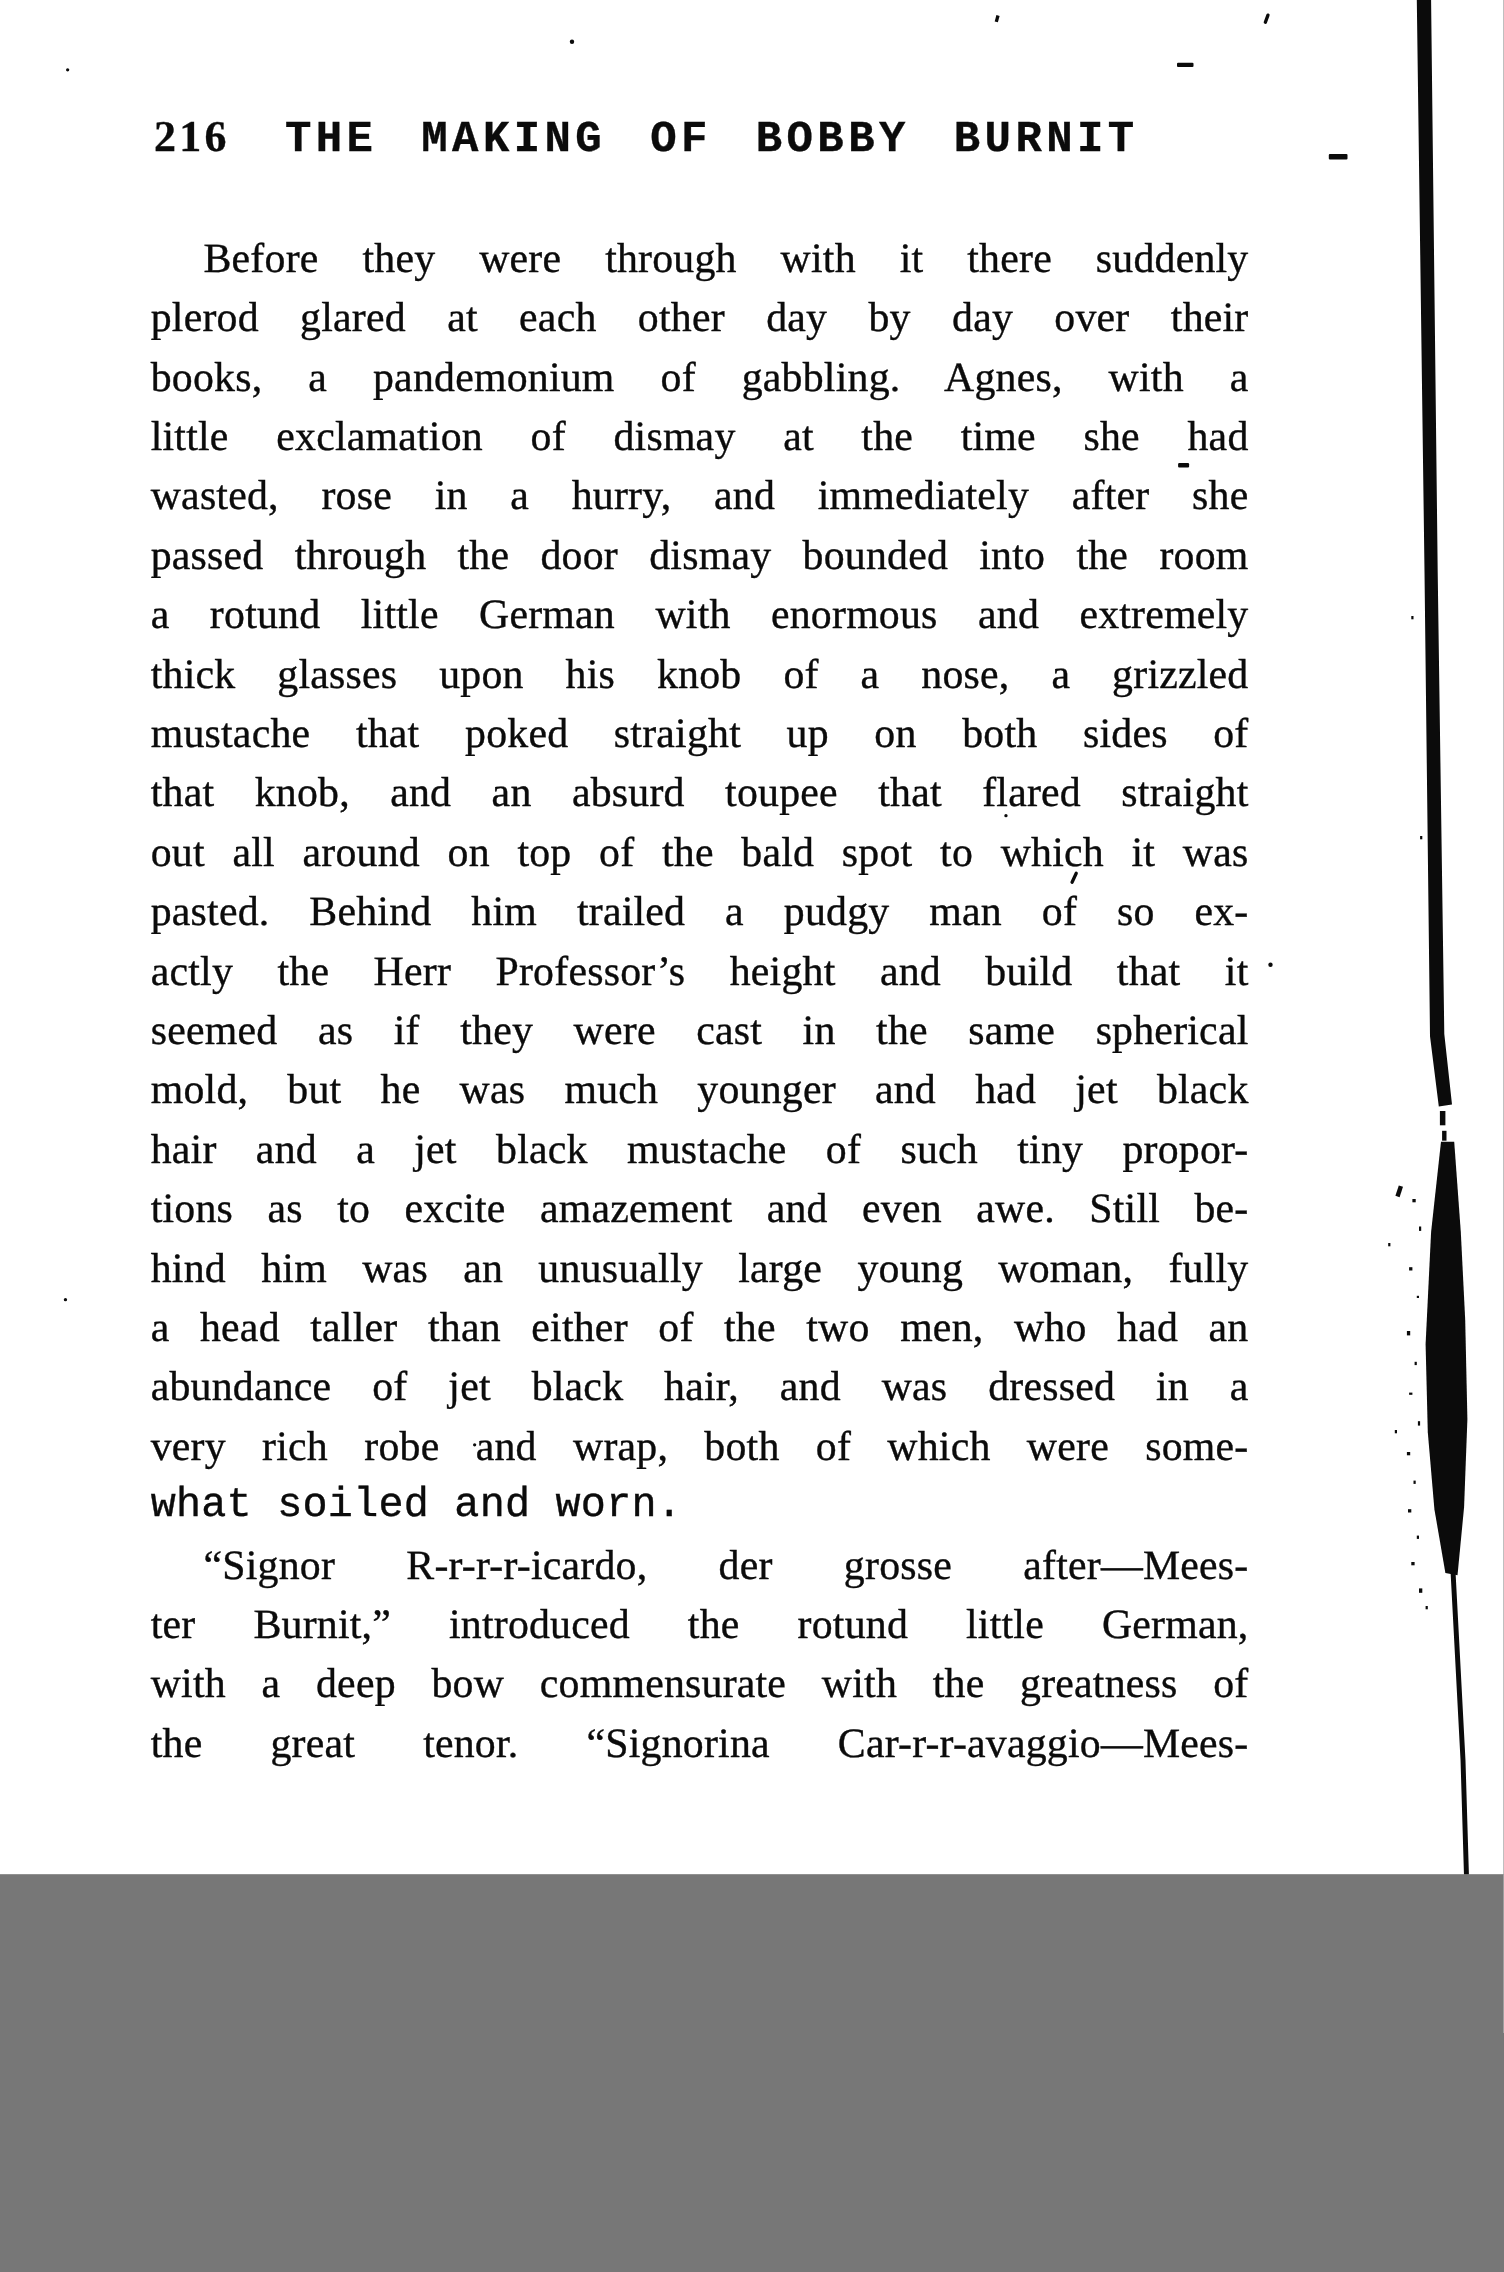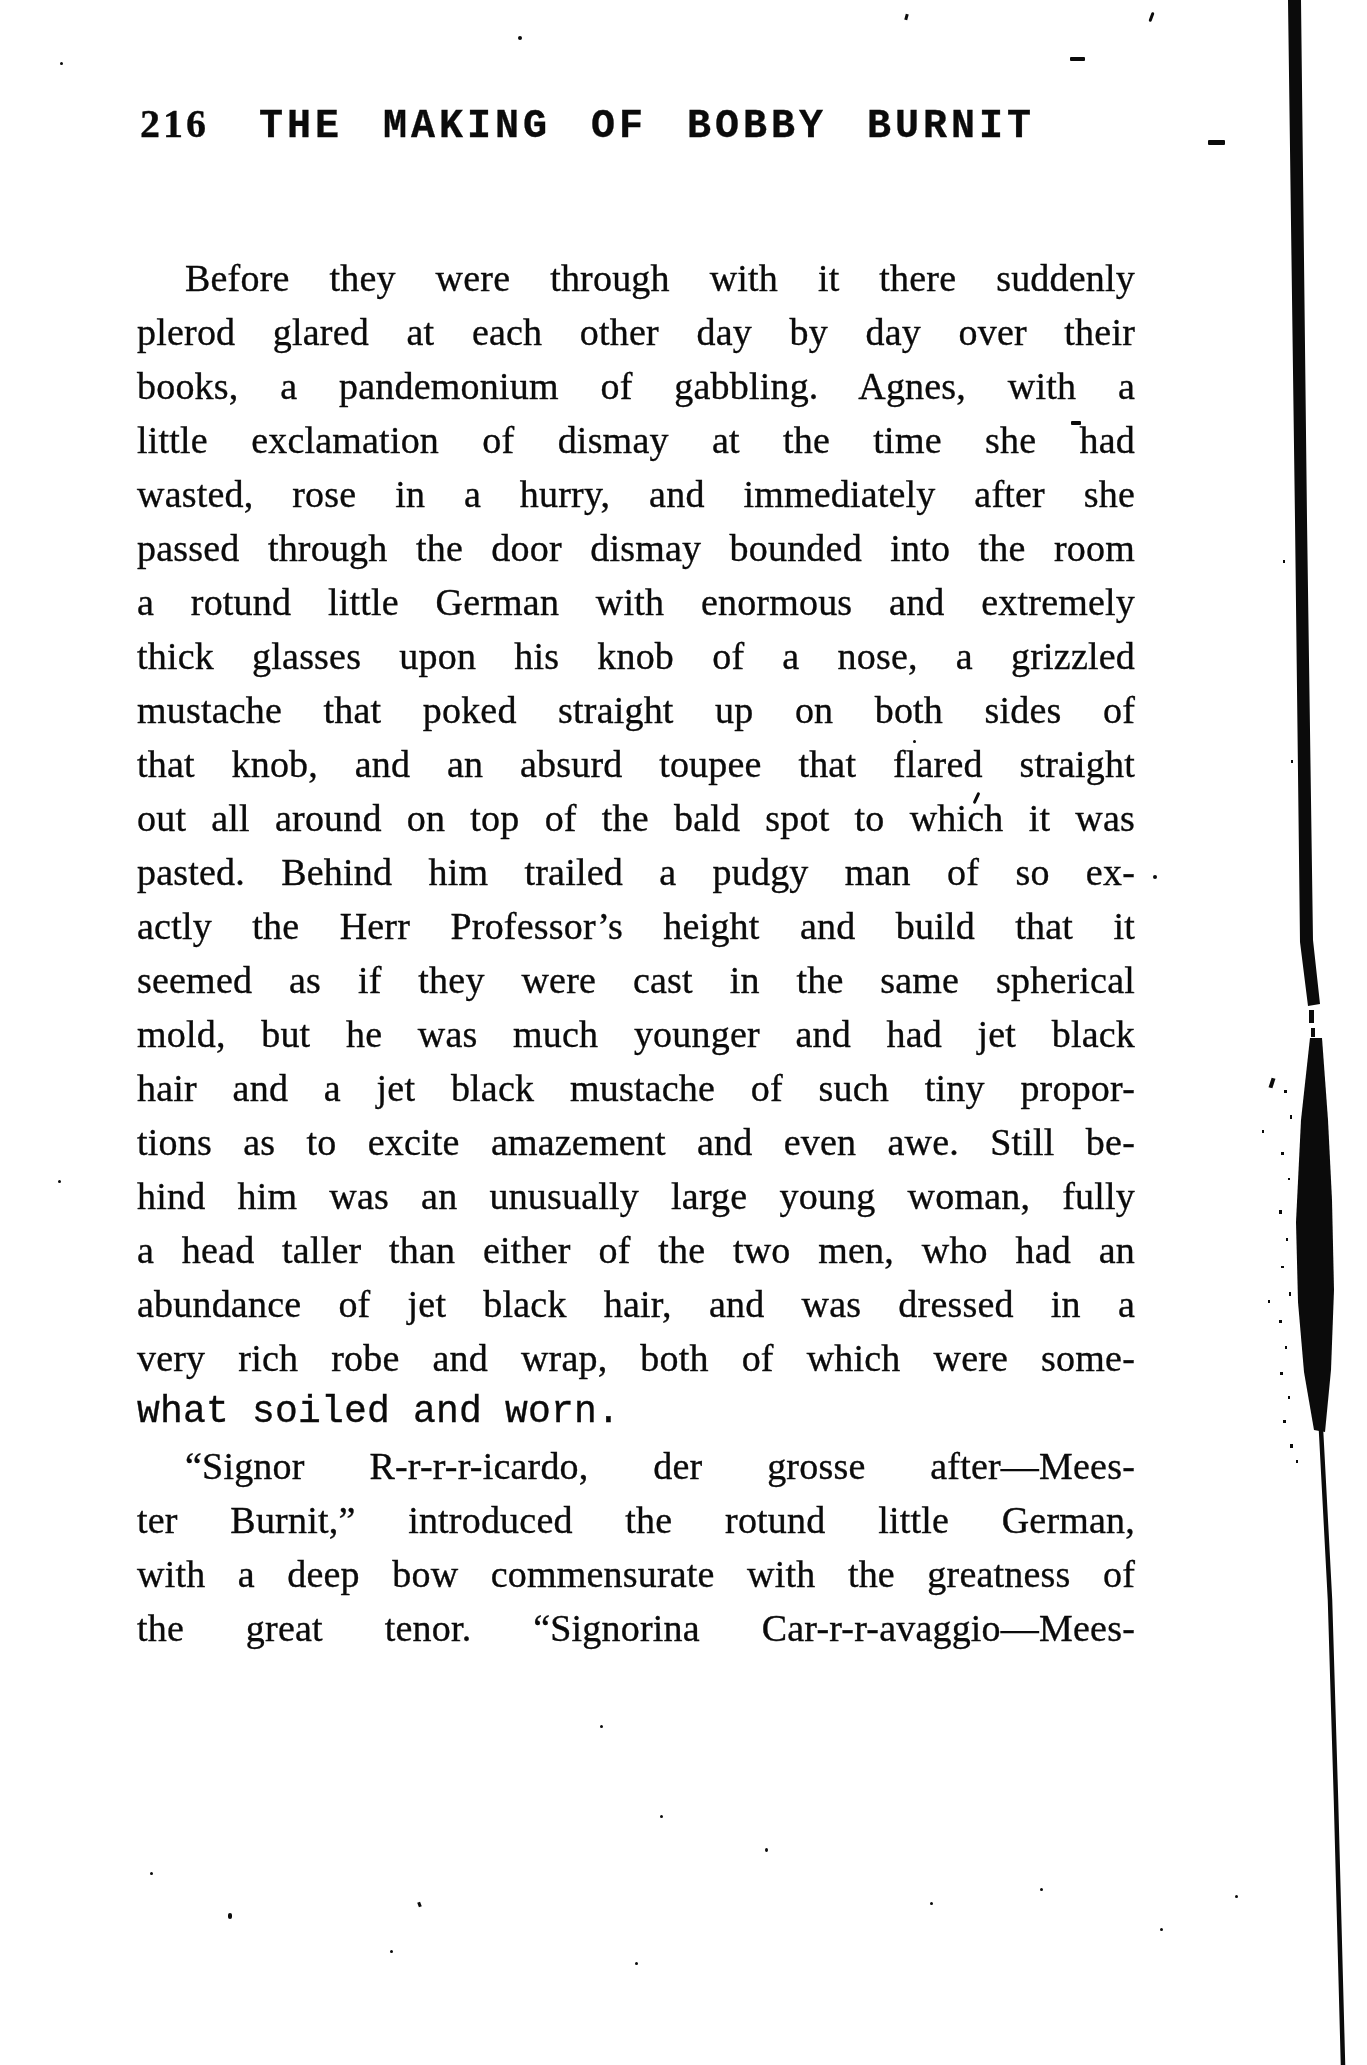--- a/index.html
+++ b/index.html
@@ -1,37 +1,36 @@
 <!DOCTYPE html>
 <html><head>
 <meta charset="utf-8">
 <style>
   html,body{margin:0;padding:0;background:#777;}
   .page{
     position:relative;
-    width:1367px;height:2065px;
+    width:1367px;height:1704px;
     margin:0 auto;
     background:var(--paper,#ffffff);
     color:var(--ink,#0b0b0b);
     font-family:"Liberation Serif","DejaVu Serif",serif;
     overflow:hidden;
   }
   .running-head{
     position:absolute;left:140px;top:100px;
     display:flex;align-items:baseline;gap:50px;
     font-size:40px;font-weight:bold;
     letter-spacing:3px;white-space:nowrap;
     -webkit-text-stroke:0.3px var(--ink,#0b0b0b);
   }
   .running-head .title{letter-spacing:4px;word-spacing:12px;font-family:Liberation Mono, monospace;}
   .body-text{
     position:absolute;left:137px;top:208px;width:998px;
     font-size:38px;line-height:54px;
     letter-spacing:0.2px;
-    margin-top:43px;
     -webkit-text-stroke:0.35px var(--ink,#0b0b0b);
   }
   .line{
     text-align:justify;
     text-align-last:justify;
     white-space:normal;
     height:54px;overflow:visible;
   }
   .line.indent{text-indent:48px;}
   .line.no-just{text-align-last:left;font-family:Liberation Mono, monospace;}

